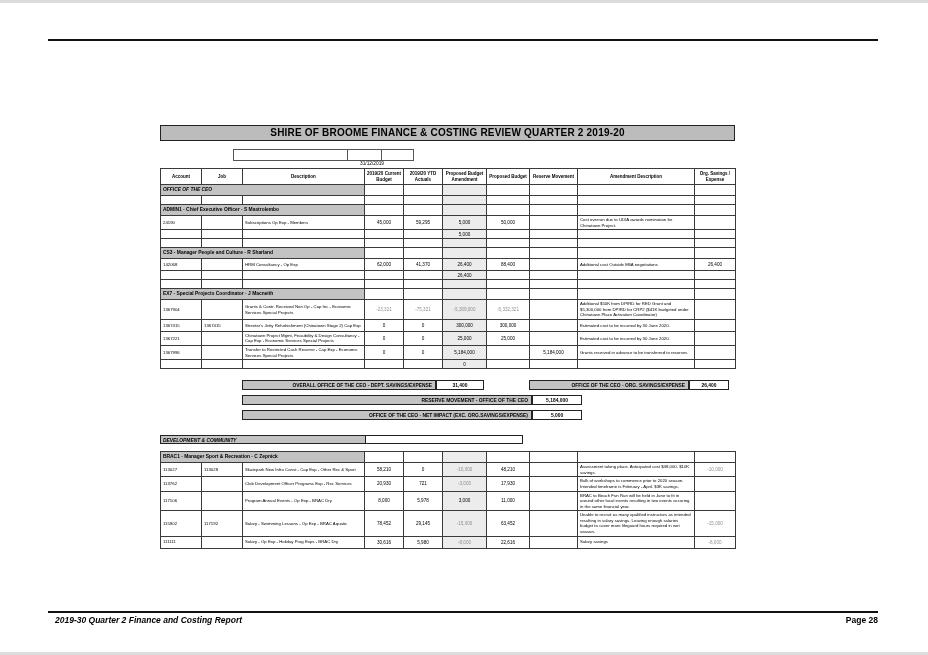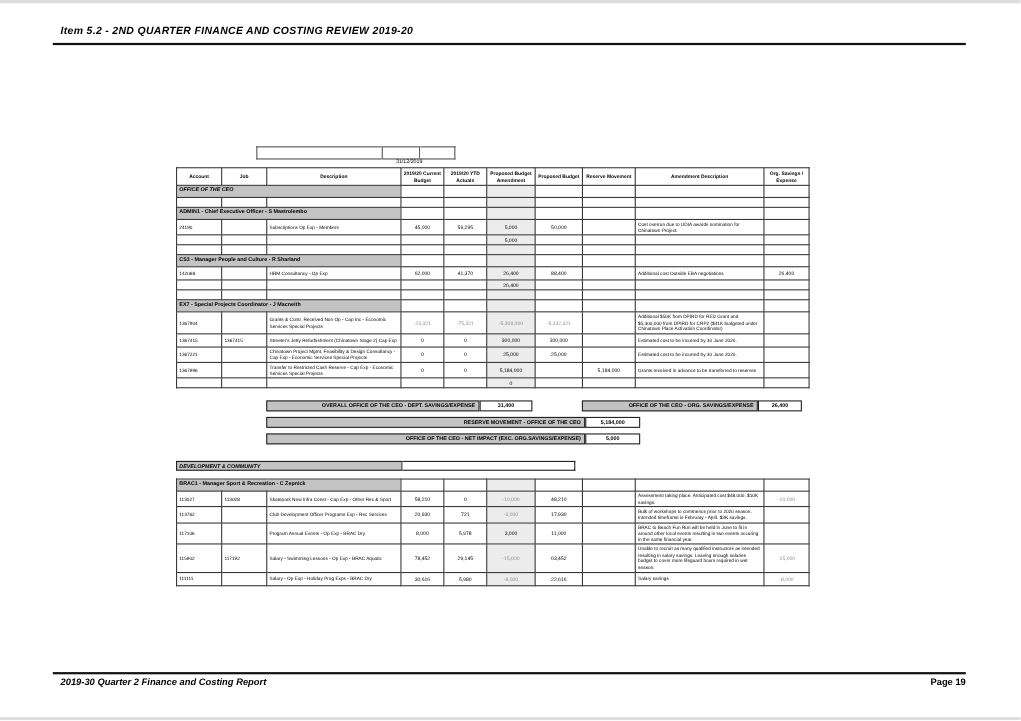--- a/index.html
+++ b/index.html
@@ -55,24 +55,24 @@
   .footer-rule{position:absolute;left:48px;top:611px;width:830px;height:2px;background:#111;}
   .footer-left{position:absolute;left:55px;top:615px;font-size:8.5px;font-weight:bold;font-style:italic;}
   .footer-right{position:absolute;right:50px;top:615px;font-size:8.5px;font-weight:bold;}
 </style>
 </head>
 <body>
 
 <div class="page">
   <div class="edge top"></div>
 
-  <div class="item-heading">Item 5.2 - 2ND QUARTER FINANCE AND COSTING REVIEW 2019-20</div>
   <div class="header-rule"></div>
 
   <div class="report">
+    <div class="banner">SHIRE OF BROOME FINANCE &amp; COSTING REVIEW QUARTER 2 2019-20</div>
 
     <div class="prebox">
       <div class="c1"></div>
       <div class="c2"></div>
       <div class="c3"></div>
     </div>
     <div class="asat">31/12/2019</div>
 
     <table id="office-table">
       <colgroup>
@@ -393,16 +393,16 @@
             <td class="num"></td>
             <td class="txt">Salary savings</td>
             <td class="num neg">-8,000</td>
           </tr>
         </tbody>
     </table>
   </div>
 
   <div class="footer-rule"></div>
   <div class="footer-left">2019-30 Quarter 2 Finance and Costing Report</div>
-  <div class="footer-right">Page 19</div>
+  <div class="footer-right">Page 28</div>
 
   <div class="edge bottom"></div>
 </div>
 
 </body></html>

